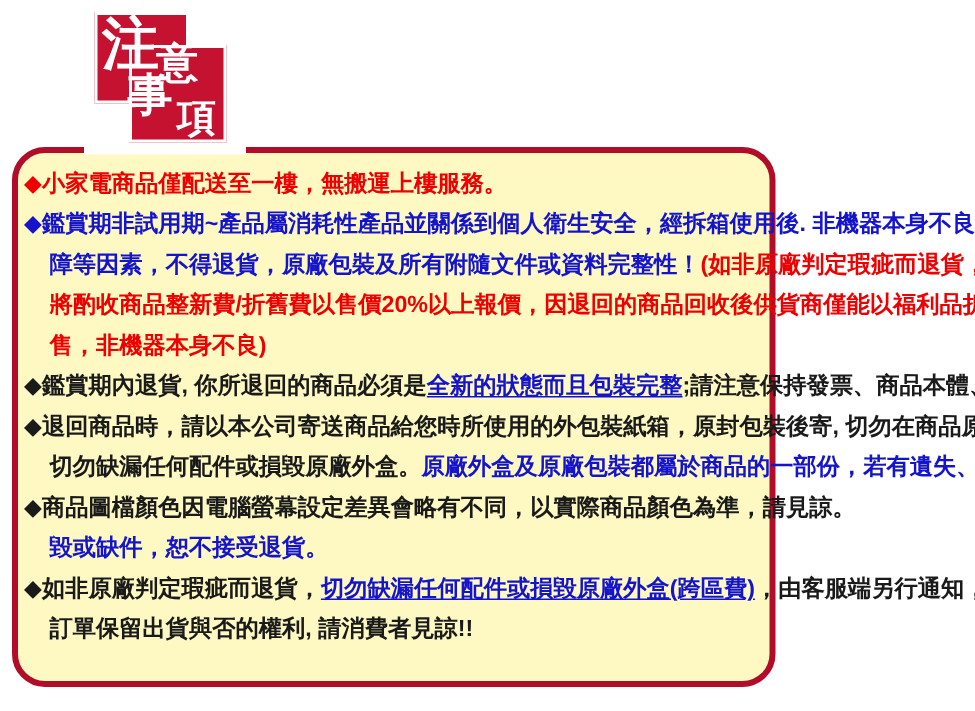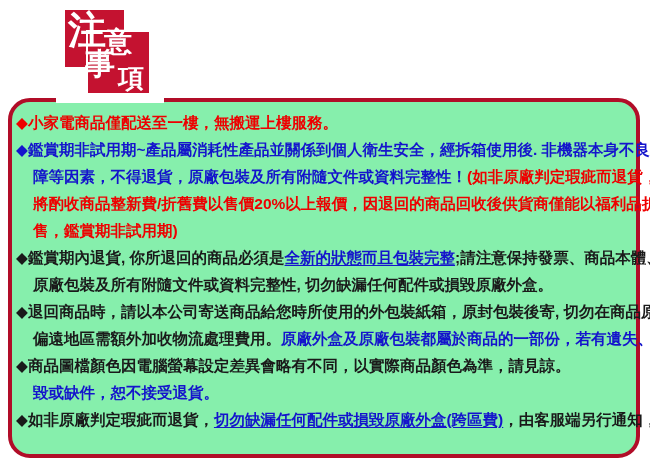--- a/index.html
+++ b/index.html
@@ -18,24 +18,24 @@
   }
   .page {
     position: relative;
     width: 650px; height: 474px;
     background: #ffffff;
   }
   
   .notice-box {
     position: absolute;
     left: 8px; top: 98px;
-    width: 632px; height: 360px;
+    width: 509px; height: 360px;
     border: 4px solid var(--border);
     border-radius: 22px;
-    background: #86efac;
+    background: #fef9c3;
     z-index: 1;
   }
   .notice-lines {
     position: absolute;
     left: 4px; top: 7px; right: 2px;
   }
   .line {
     height: 27px;
     line-height: 27px;
     font-size: 15.5px;
@@ -94,24 +94,24 @@
     <span class="stamp-char char-shi">事</span>
     <span class="stamp-char char-xiang">項</span>
   </div>
 
   <div class="notice-box">
     <div class="notice-lines">
         <div class="line"><span class="seg-red">◆小家電商品僅配送至一樓，無搬運上樓服務。</span></div>
         <div class="line"><span class="seg-blue">◆鑑賞期非試用期~產品屬消耗性產品並關係到個人衛生安全，經拆箱使用後. 非機器本身不良. 故</span></div>
         <div class="line cont"><span class="seg-blue">障等因素，不得退貨，原廠包裝及所有附隨文件或資料完整性！</span><span class="seg-red">(如非原廠判定瑕疵而退貨，</span></div>
         <div class="line cont"><span class="seg-red">將酌收商品整新費/折舊費以售價20%以上報價，因退回的商品回收後供貨商僅能以福利品折價販</span></div>
-        <div class="line cont"><span class="seg-red">售，鑑賞期非試用期)</span></div>
+        <div class="line cont"><span class="seg-red">售，非機器本身不良)</span></div>
         <div class="line"><span class="seg-black">◆鑑賞期內退貨, 你所退回的商品必須是</span><span class="seg-blue-underline">全新的狀態而且包裝完整</span><span class="seg-black">;請注意保持發票、商品本體、</span></div>
-        <div class="line cont"><span class="seg-black">原廠包裝及所有附隨文件或資料完整性, 切勿缺漏任何配件或損毀原廠外盒。</span></div>
         <div class="line"><span class="seg-black">◆退回商品時，請以本公司寄送商品給您時所使用的外包裝紙箱，原封包裝後寄, 切勿在商品原廠</span></div>
-        <div class="line cont"><span class="seg-black">偏遠地區需額外加收物流處理費用。</span><span class="seg-blue">原廠外盒及原廠包裝都屬於商品的一部份，若有遺失、損</span></div>
+        <div class="line cont"><span class="seg-black">切勿缺漏任何配件或損毀原廠外盒。</span><span class="seg-blue">原廠外盒及原廠包裝都屬於商品的一部份，若有遺失、損</span></div>
         <div class="line"><span class="seg-black">◆商品圖檔顏色因電腦螢幕設定差異會略有不同，以實際商品顏色為準，請見諒。</span></div>
         <div class="line cont"><span class="seg-blue">毀或缺件，恕不接受退貨。</span></div>
         <div class="line"><span class="seg-black">◆如非原廠判定瑕疵而退貨，</span><span class="seg-blue-underline">切勿缺漏任何配件或損毀原廠外盒(跨區費)</span><span class="seg-black">，由客服端另行通知，</span></div>
+        <div class="line cont"><span class="seg-black">訂單保留出貨與否的權利, 請消費者見諒!!</span></div>
       </div>
   </div>
 
 </div>
 
 </body></html>

